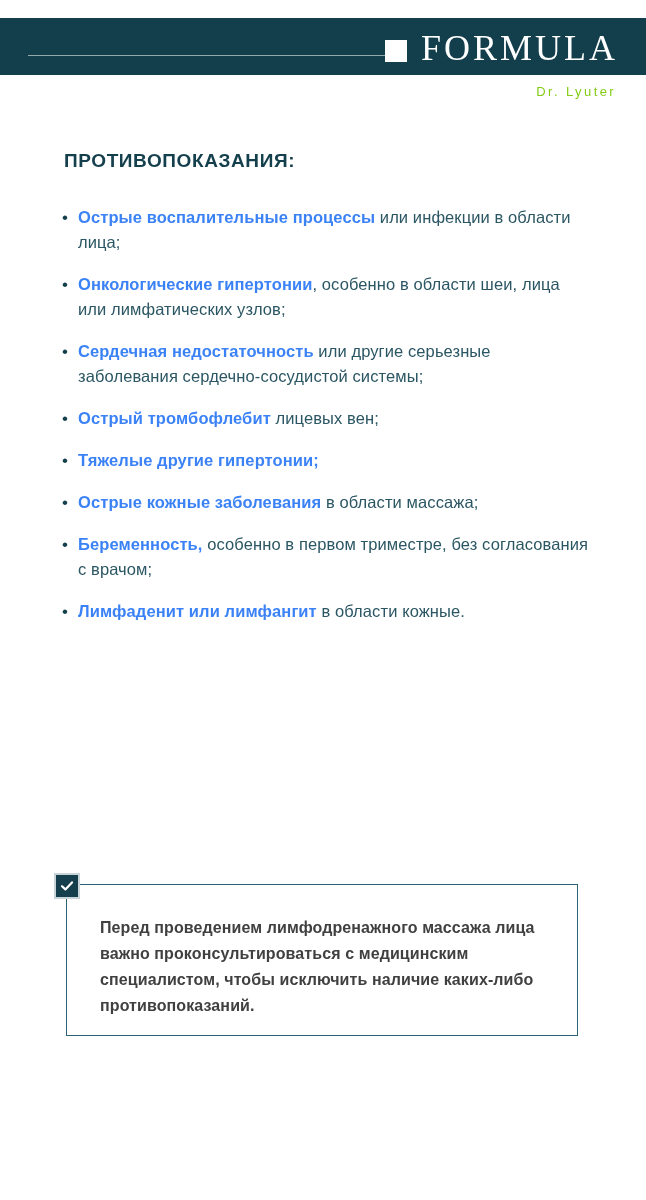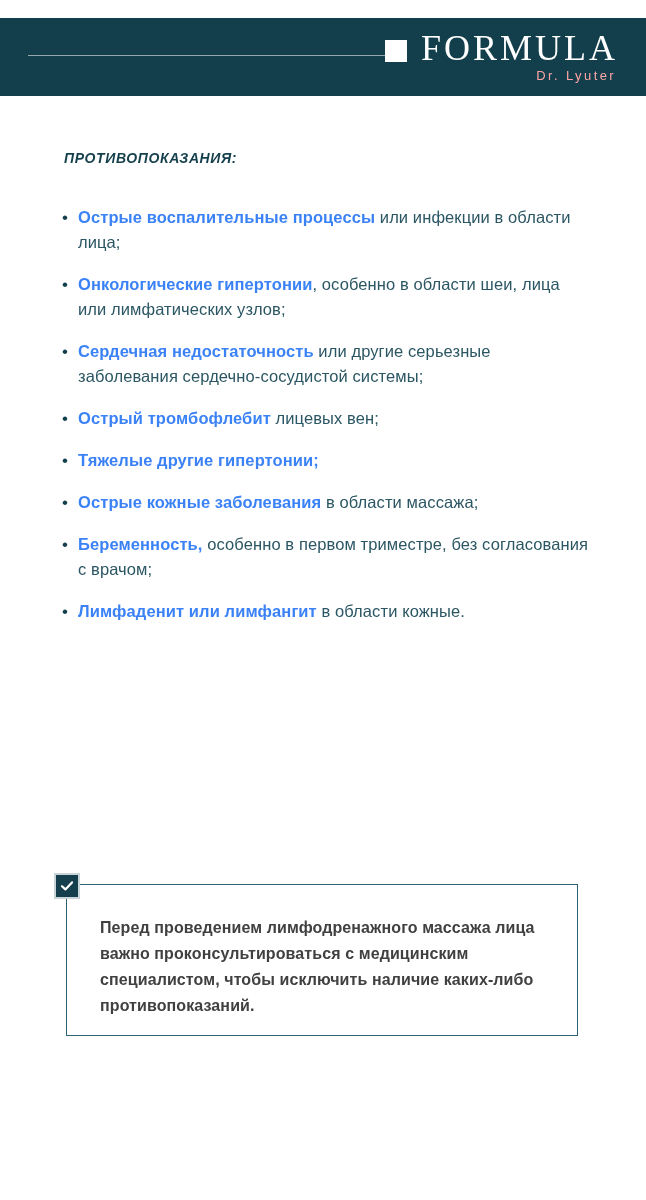--- a/index.html
+++ b/index.html
@@ -21,21 +21,21 @@
     height: 1200px;
     background: #ffffff;
   }
 
   
   .header {
     position: absolute;
     top: 18px;
     left: 0;
     width: 646px;
-    height: 78px;
+    height: 57px;
     background: #123f4b;
     display: flex;
     align-items: center;
   }
   .header-rule {
     position: absolute;
     left: 28px;
     top: 37px;
     width: 370px;
     height: 1px;
@@ -65,35 +65,34 @@
     font-family: "Liberation Serif", serif;
     font-size: 36px;
     letter-spacing: 3px;
     line-height: 40px;
     font-weight: 400;
     color: #ffffff;
   }
   .brand-sub {
     font-size: 13px;
     letter-spacing: 2.4px;
-    margin-top: 0;
+    margin-top: 16px;
     margin-right: 2px;
-    color: #fca5a5;
+    color: #84cc16;
   }
 
   
   .title {
     position: absolute;
     left: 64px;
     top: 150px;
-    font-size: 14px;
+    font-size: 19px;
     font-weight: 700;
     letter-spacing: 0.6px;
     color: #143f4c;
-    font-style: italic;
   }
 
   
   .list {
     position: absolute;
     left: 62px;
     top: 205px;
     width: 530px;
   }
   .item {

